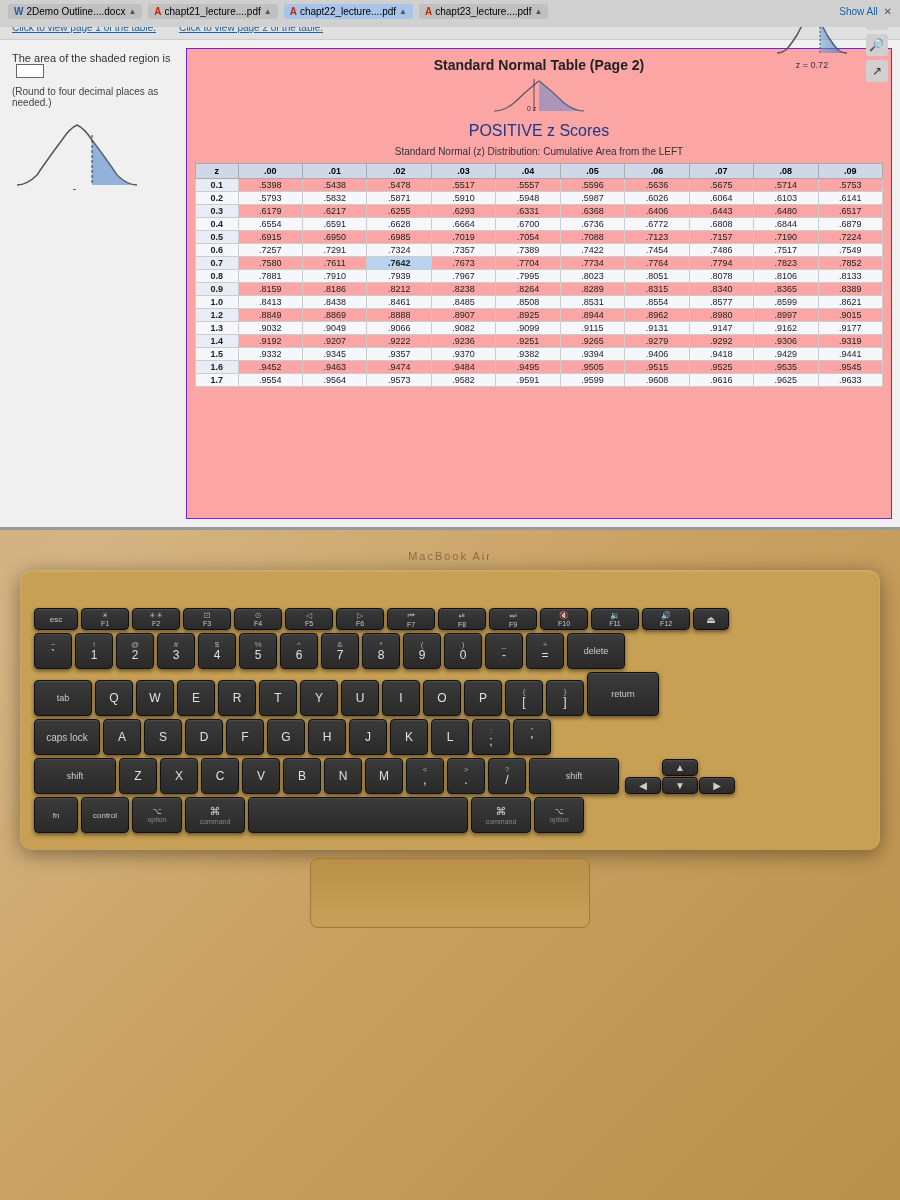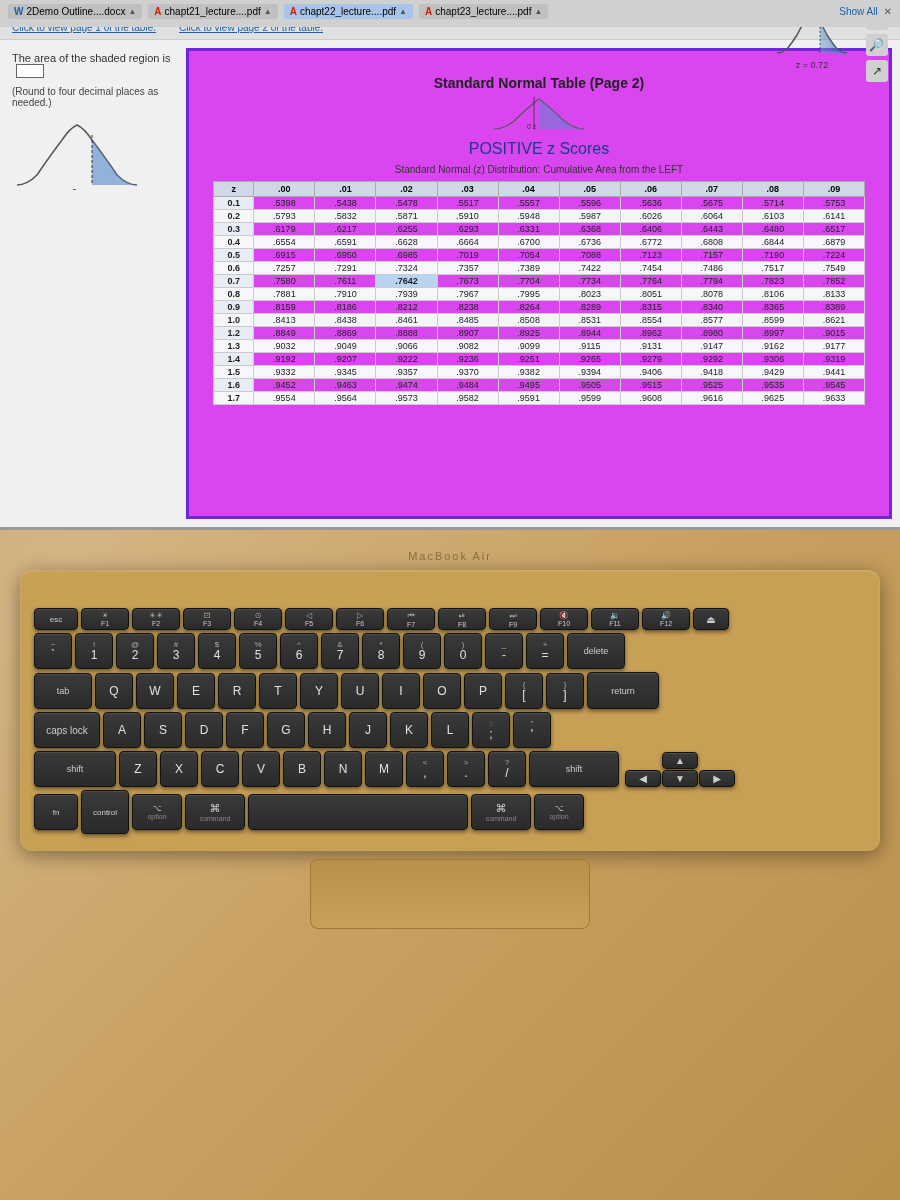--- a/index.html
+++ b/index.html
@@ -91,24 +91,24 @@
       width: 28px;
       height: 14px;
       border: 1px solid #666;
       background: white;
       margin-left: 4px;
     }
 
     
     .table-container {
       flex: 1;
-      background: #d946ef;
-      border: 3px solid #6d28d9;
+      background: #fca5a5;
+      border: 1px solid #6d28d9;
       overflow: auto;
-      padding: 24px;
+      padding: 8px;
     }
 
     .table-title {
       font-size: 14px;
       font-weight: bold;
       text-align: center;
       margin-bottom: 6px;
       color: #222;
     }
 
@@ -287,25 +287,25 @@
       font-size: 12px;
       color: #e0e0e0;
       line-height: 1;
     }
 
     .key-tab { width: 58px; height: 36px; font-size: 9px; }
     .key-caps { width: 66px; height: 36px; font-size: 9px; }
     .key-shift-l { width: 82px; height: 36px; font-size: 9px; }
     .key-shift-r { width: 90px; height: 36px; font-size: 9px; }
     .key-delete { width: 58px; height: 36px; font-size: 9px; }
-    .key-return { width: 72px; height: 37px; font-size: 9px; }
+    .key-return { width: 72px; height: 44px; font-size: 9px; }
     .key-space { width: 220px; height: 36px; font-size: 9px; }
     .key-cmd { width: 60px; height: 36px; font-size: 9px; }
     .key-opt { width: 50px; height: 36px; font-size: 9px; }
-    .key-ctrl { width: 48px; height: 44px; font-size: 9px; }
+    .key-ctrl { width: 48px; height: 36px; font-size: 9px; }
     .key-fn-key { width: 44px; height: 36px; font-size: 9px; }
     .key-arrow { width: 36px; height: 18px; font-size: 10px; }
 
     .fn-icon {
       font-size: 8px;
       color: #aaa;
     }
 
     
     .touchpad-row {

